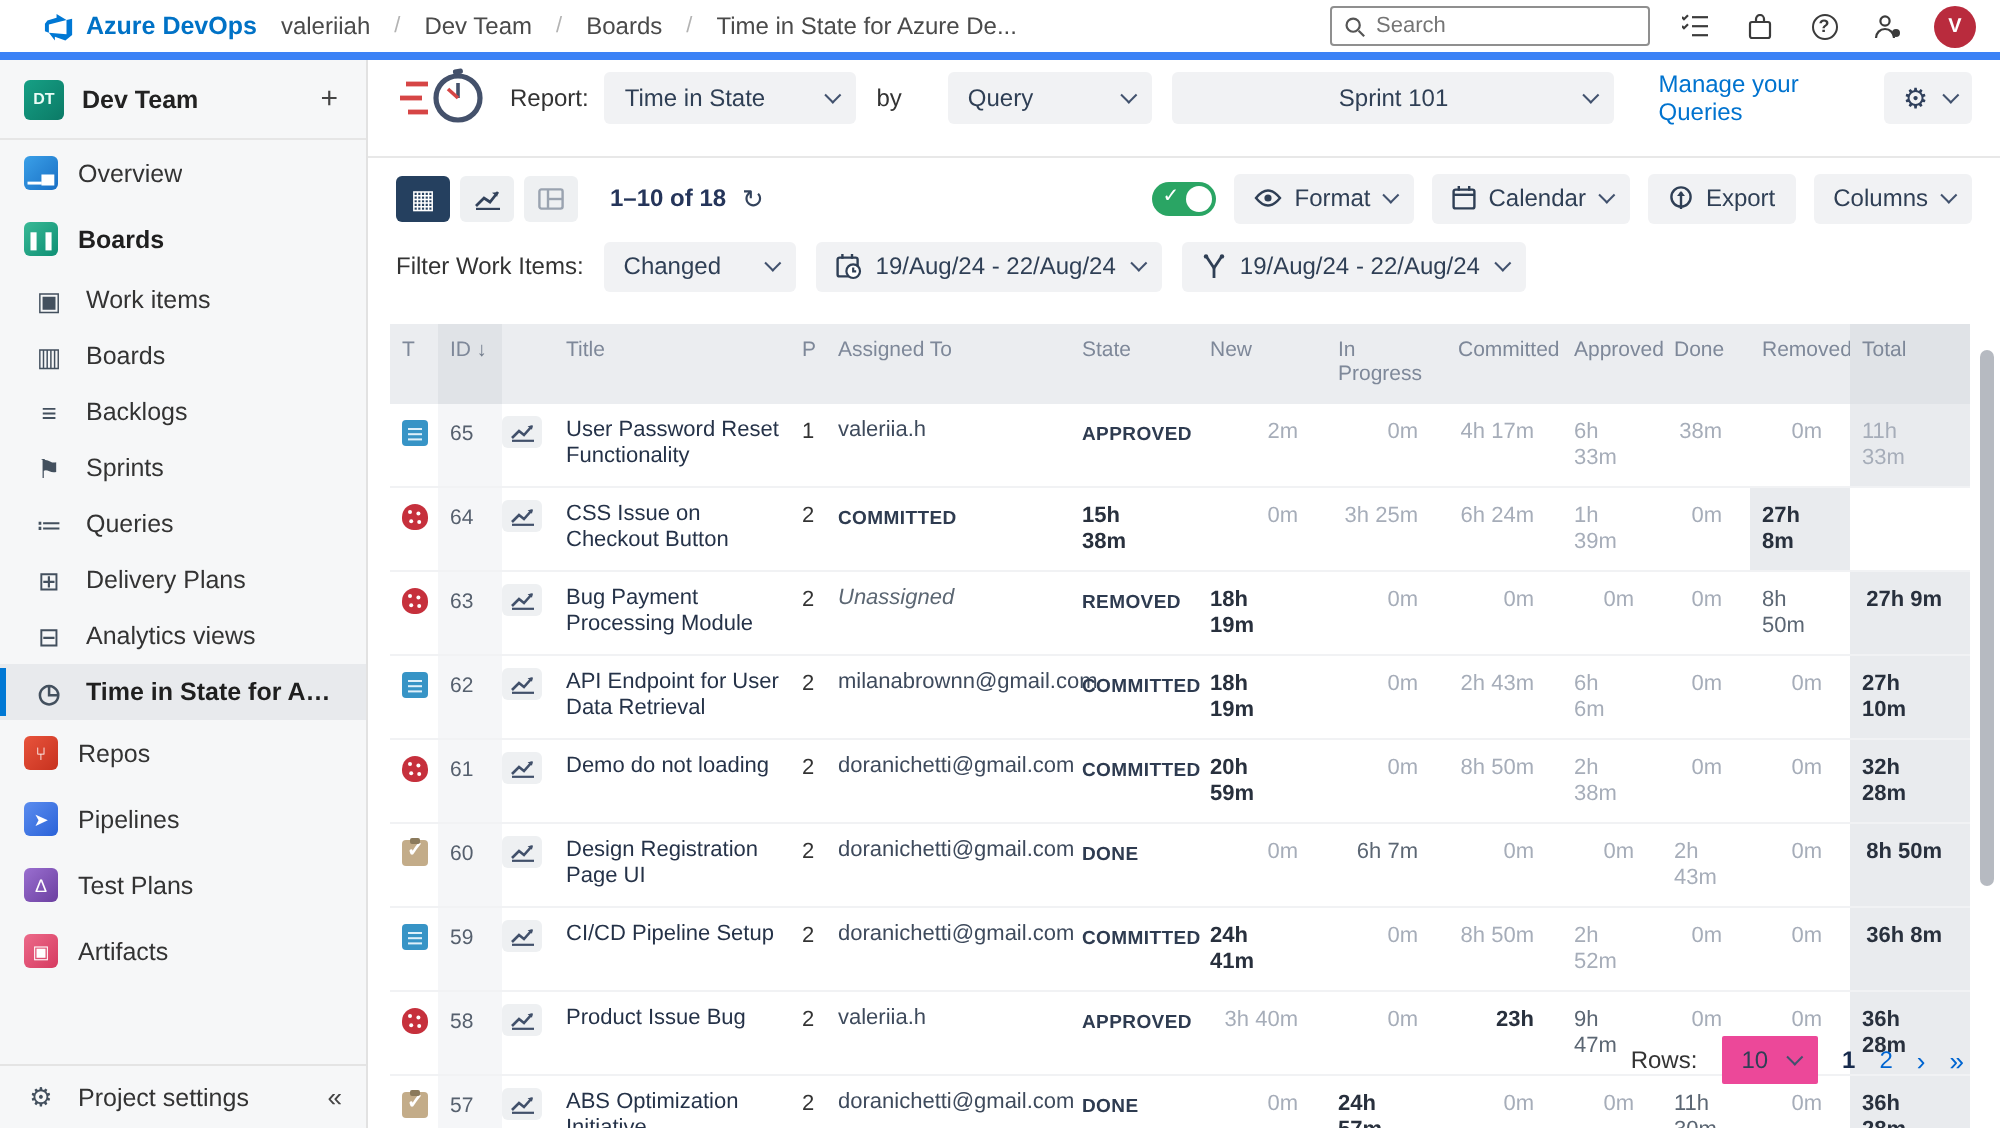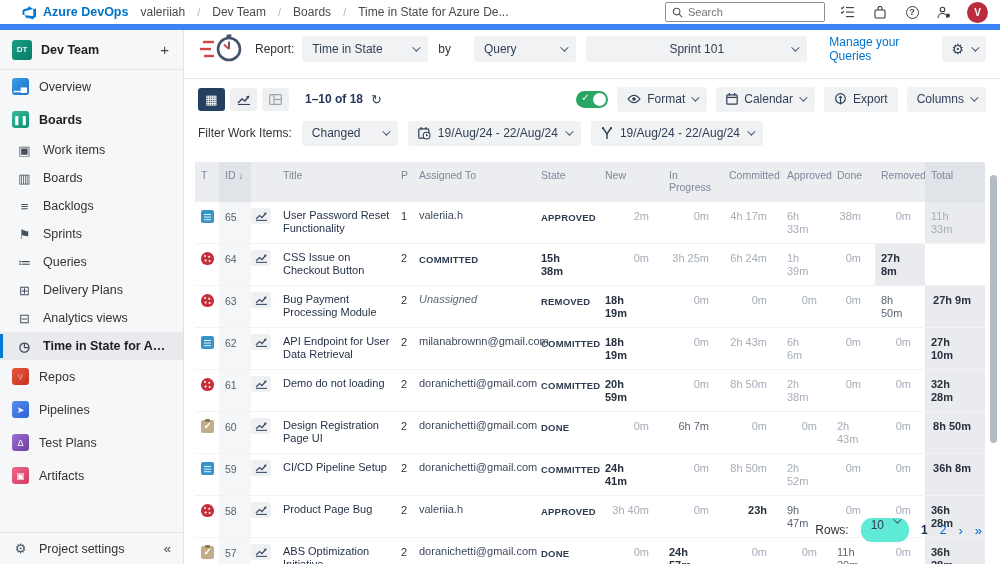--- a/index.html
+++ b/index.html
@@ -1,21 +1,21 @@
 <!DOCTYPE html>
 <html><head>
 <meta charset="utf-8">
 <style>
   * { margin:0; padding:0; box-sizing:border-box; }
   html,body { width:1000px; height:564px; overflow:hidden; background:#fff;
     font-family:"Liberation Sans", sans-serif; color:#2e3b4e; }
 
   
   .topbar { position:absolute; left:0; top:0; width:1000px; height:30px; background:#fff;
-    border-bottom:6px solid #3b82f6; display:flex; align-items:center; padding:0 8px; z-index:5; }
+    border-bottom:4px solid #3b82f6; display:flex; align-items:center; padding:0 8px; z-index:5; }
   .brand { display:flex; align-items:center; gap:6px; margin-left:14px; cursor:pointer; }
   .brand-name { color:#0072c6; font-weight:bold; font-size:12.5px; }
   .crumb { font-size:12px; color:#4a4a4a; margin-left:12px; cursor:pointer; white-space:nowrap; }
   .crumb-sep { color:#b3b3b3; font-size:11px; margin-left:12px; }
   .top-right { margin-left:auto; display:flex; align-items:center; gap:14px; padding-right:4px; }
   .searchbox { width:160px; height:20px; border:1px solid #8f8f8f; border-radius:2px;
     display:flex; align-items:center; padding:0 6px; gap:5px; background:#fff; }
   .searchbox input { border:none; outline:none; font-size:11px; width:120px; color:#333;
     font-family:"Liberation Sans", sans-serif; background:transparent; }
   .tb-icon { width:18px; height:18px; display:flex; align-items:center; justify-content:center;
@@ -123,22 +123,22 @@
   .ticon.bug::before { content:""; position:absolute; left:3.2px; top:3px; width:2.2px; height:2.2px;
     border-radius:50%; background:#fff; box-shadow:4.2px .8px 0 #fff, .6px 4.6px 0 #fff, 4.6px 5px 0 #fff; }
   .ticon.task { background:#c3ac89; border-radius:2px; }
   .ticon.task::before { content:"\2713"; position:absolute; left:2.5px; top:-1px; color:#fff; font-size:10px; font-weight:bold; }
   .ticon.task::after { content:""; position:absolute; left:4px; top:-1.5px; width:5px; height:3px;
     background:#8b7a5c; border-radius:1px; }
 
   
   .pager { position:absolute; right:18px; top:498px; display:flex; align-items:center; gap:12px; font-size:12px; }
   .pager .lbl { color:#333; }
-  .pagesize { background:#5eead4; border-radius:11px; height:24px; padding:0 10px; display:flex;
-    gap:9px; color:#2f3f55; cursor:pointer; }
+  .pagesize { background:#ec4899; border-radius:1px; height:24px; padding:0 10px; display:flex;
+    align-items:center; gap:9px; color:#2f3f55; cursor:pointer; }
   .pg { cursor:pointer; color:#0065d1; }
   .pg.current { color:#172b4d; font-weight:bold; cursor:default; }
   .pg-arrow { color:#0065d1; cursor:pointer; font-size:13px; }
 
   .vscroll { position:absolute; right:3px; top:155px; width:7px; height:268px; border-radius:4px;
     background:#b6bac1; cursor:grab; }
 </style>
 </head>
 <body>
 
@@ -622,21 +622,21 @@
           </div>
     <div class="td chartcell">
       <button class="chartbtn">
         <svg width="13" height="10" viewBox="0 0 13 10">
           <polyline points="1,8 4.5,4.5 7,6.5 11,2" fill="none" stroke="#41506a" stroke-width="1.3"></polyline>
           <path d="M11.4 1.6 l-2.6.5 2.2 1.8z" fill="#41506a"></path>
           <line x1="1" y1="9.4" x2="12" y2="9.4" stroke="#41506a" stroke-width="1.1"></line>
         </svg>
       </button>
     </div>
-    <div class="td title">Product Page Bug</div>
+    <div class="td title">Product Issue Bug</div>
     <div class="td p">2</div>
     <div class="td assigned">valeriia.h</div>
     <div class="td state">APPROVED</div>
     <div class="td num val dim">3h 40m</div>
     <div class="td num val dim">0m</div>
     <div class="td num val strong">23h</div>
     <div class="td num val mid">9h 47m</div>
     <div class="td num val dim">0m</div>
     <div class="td num val dim">0m</div>
     <div class="td num totalcell strong">36h 28m</div>

